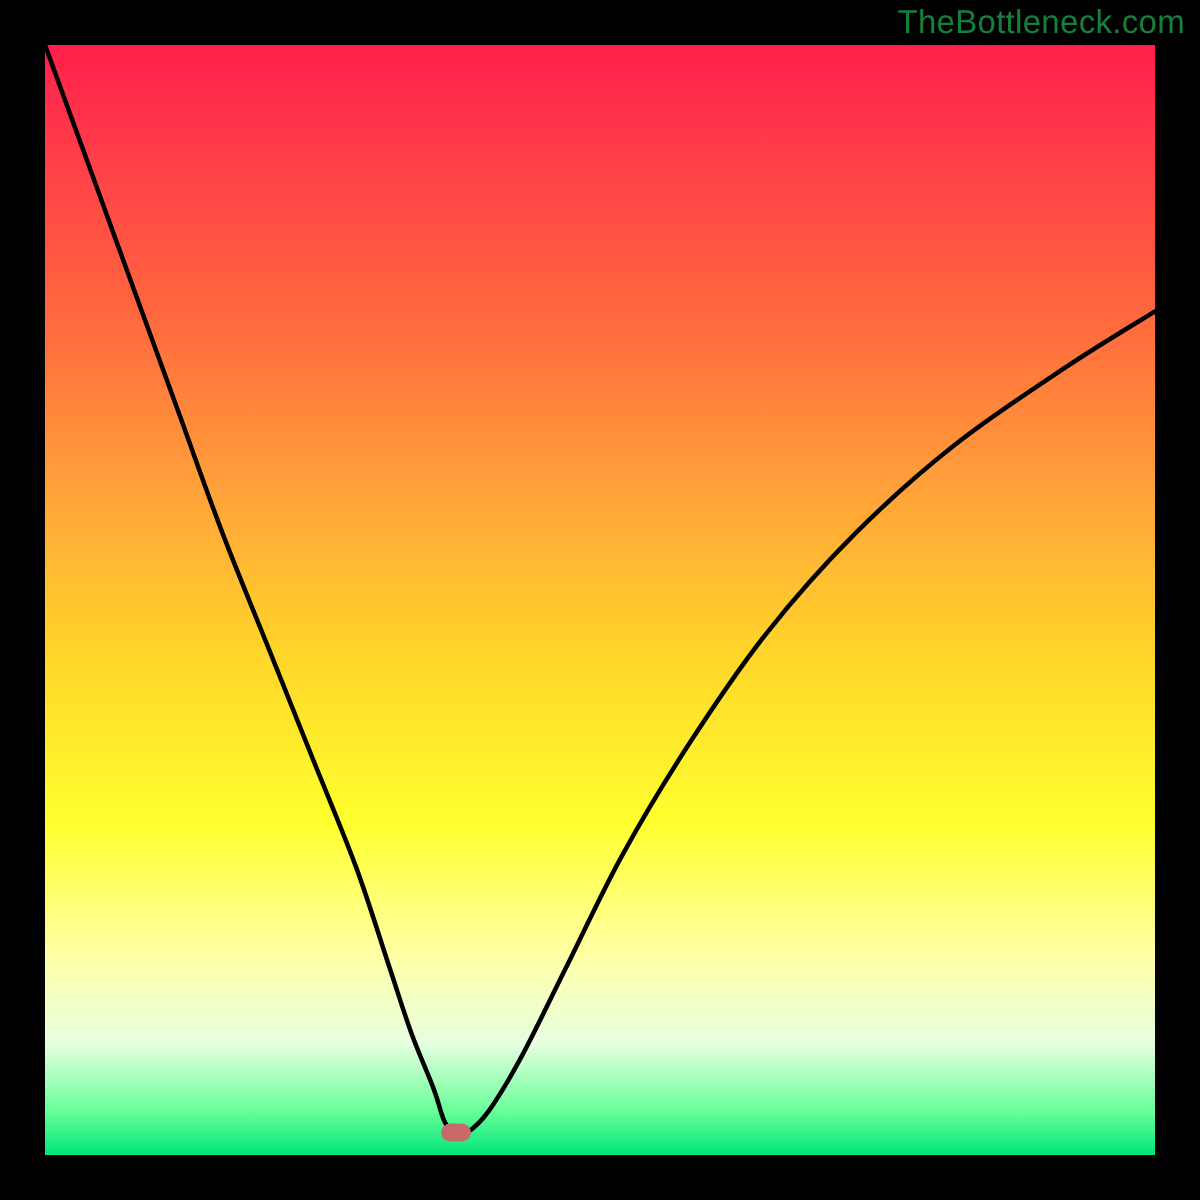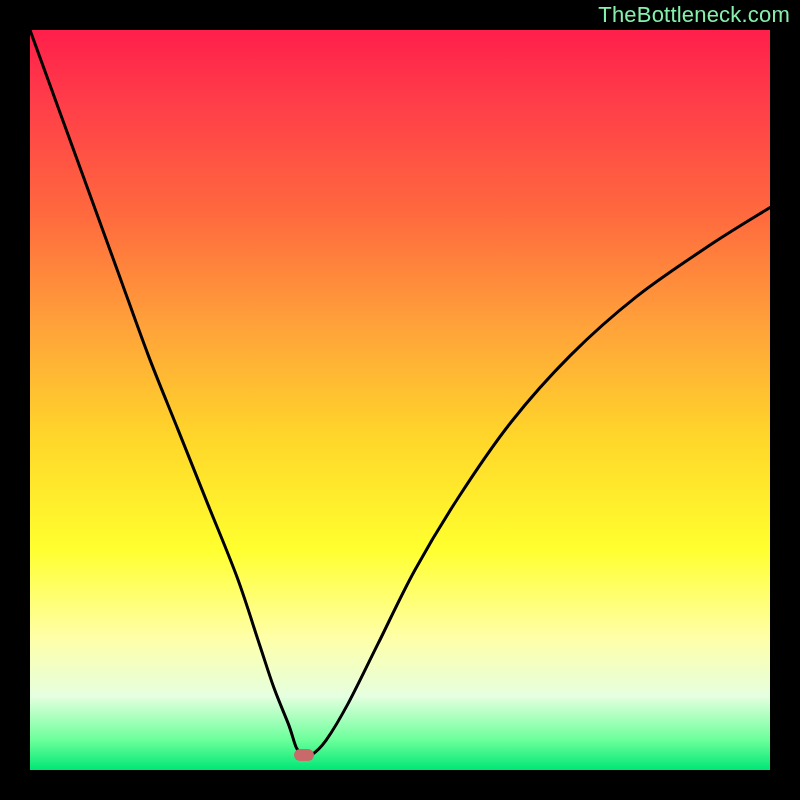--- a/index.html
+++ b/index.html
@@ -36,21 +36,21 @@
       #ffffa7 82%,
       #e6ffe0 90%,
       #6aff9a 96%,
       #00e676 100%
     );
   }
   .watermark {
     position: absolute;
     top: 2px;
     right: 10px;
-    color: #86efac;
+    color: #15803d;
     font-size: 22px;
     font-weight: 500;
     letter-spacing: 0.2px;
     user-select: none;
   }
   svg.curve {
     position: absolute;
     top: 0;
     left: 0;
     width: 740px;

